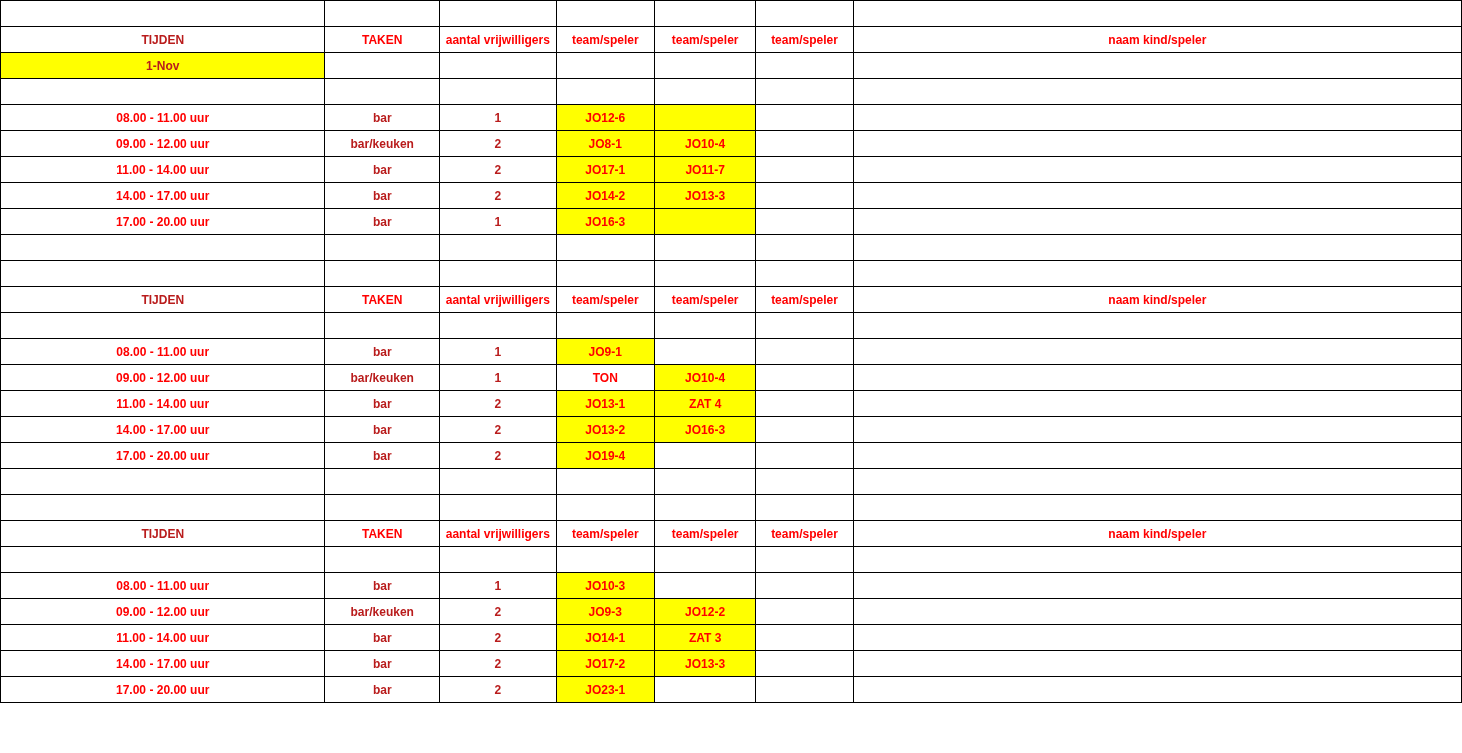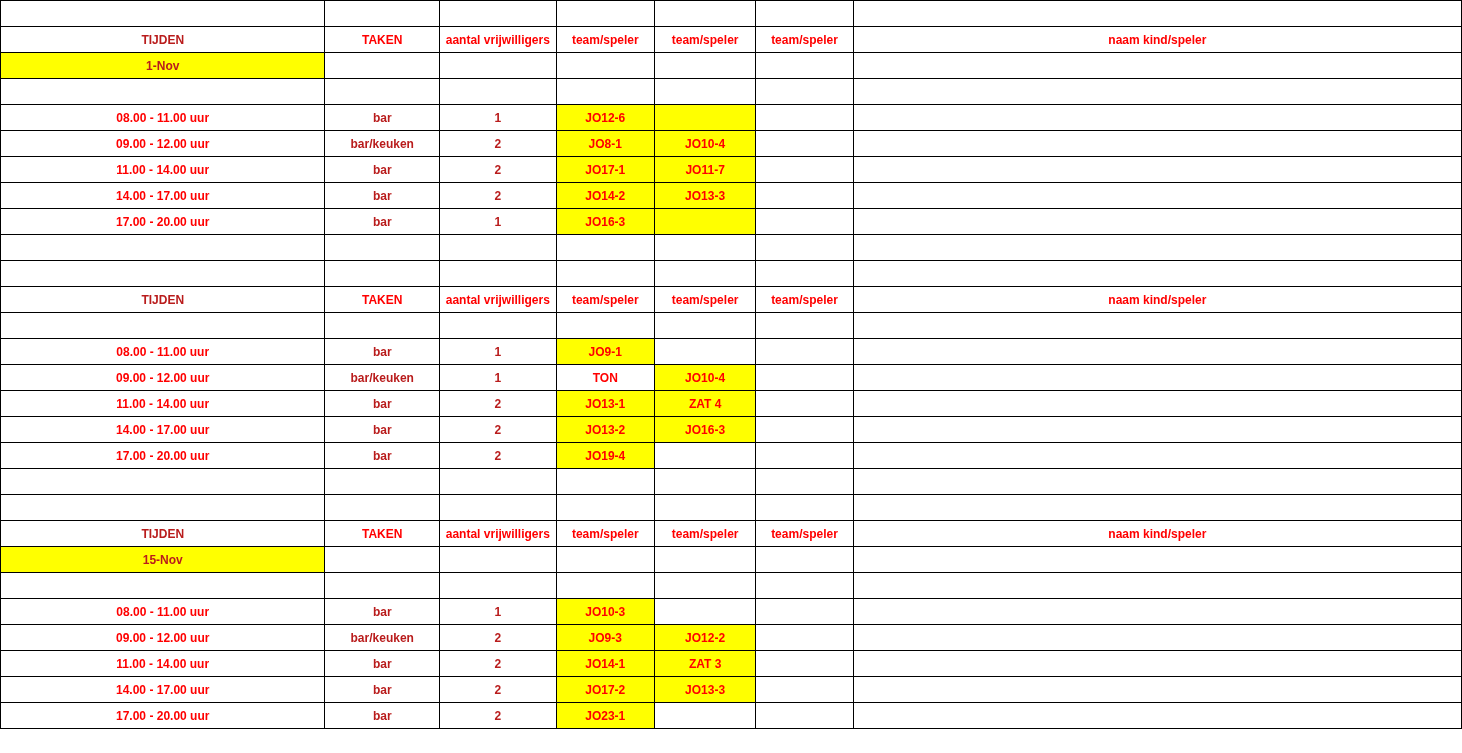--- a/index.html
+++ b/index.html
@@ -239,29 +239,20 @@
       <tr>
         <td class="black">TIJDEN</td>
         <td class="red">TAKEN</td>
         <td class="red">aantal vrijwilligers</td>
         <td class="red">team/speler</td>
         <td class="red">team/speler</td>
         <td class="red">team/speler</td>
         <td class="red">naam kind/speler</td>
       </tr>
       <tr>
-        <td class="black yellow">15-Nov</td>
-        <td></td>
-        <td></td>
-        <td></td>
-        <td></td>
-        <td></td>
-        <td></td>
-      </tr>
-      <tr>
         <td></td>
         <td></td>
         <td></td>
         <td></td>
         <td></td>
         <td></td>
         <td></td>
       </tr>
       <tr>
         <td class="red">08.00 - 11.00 uur</td>

